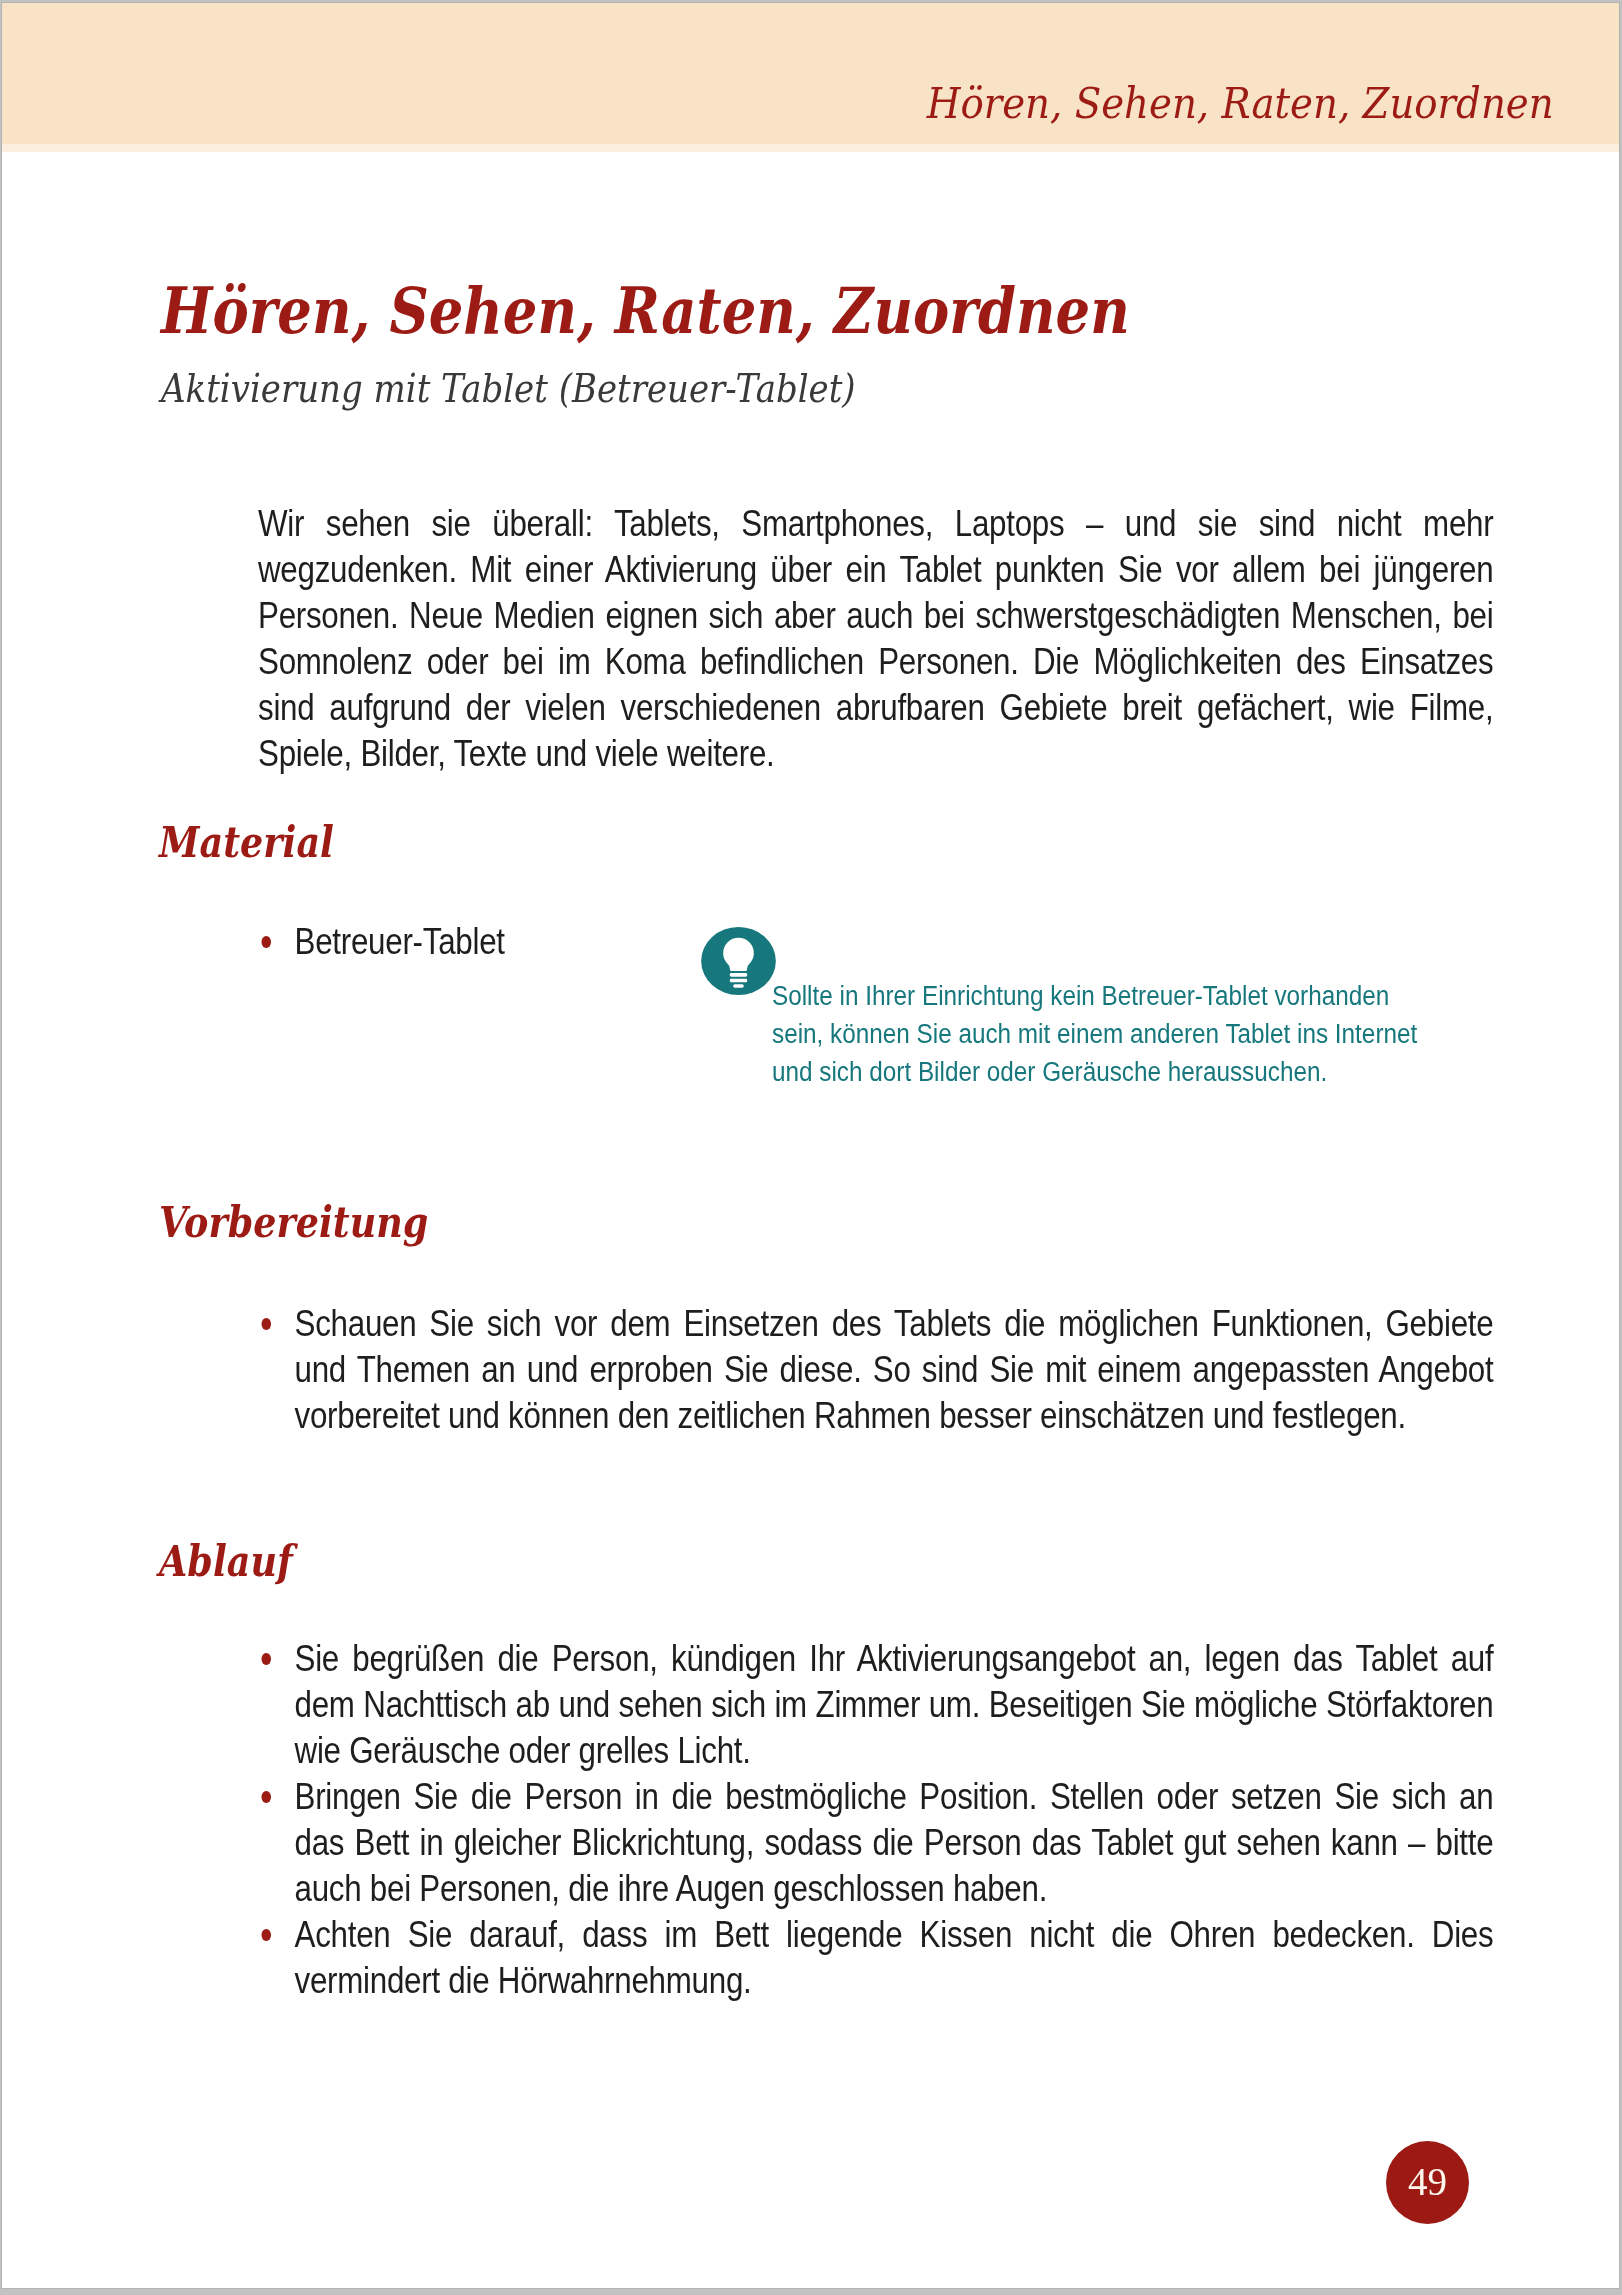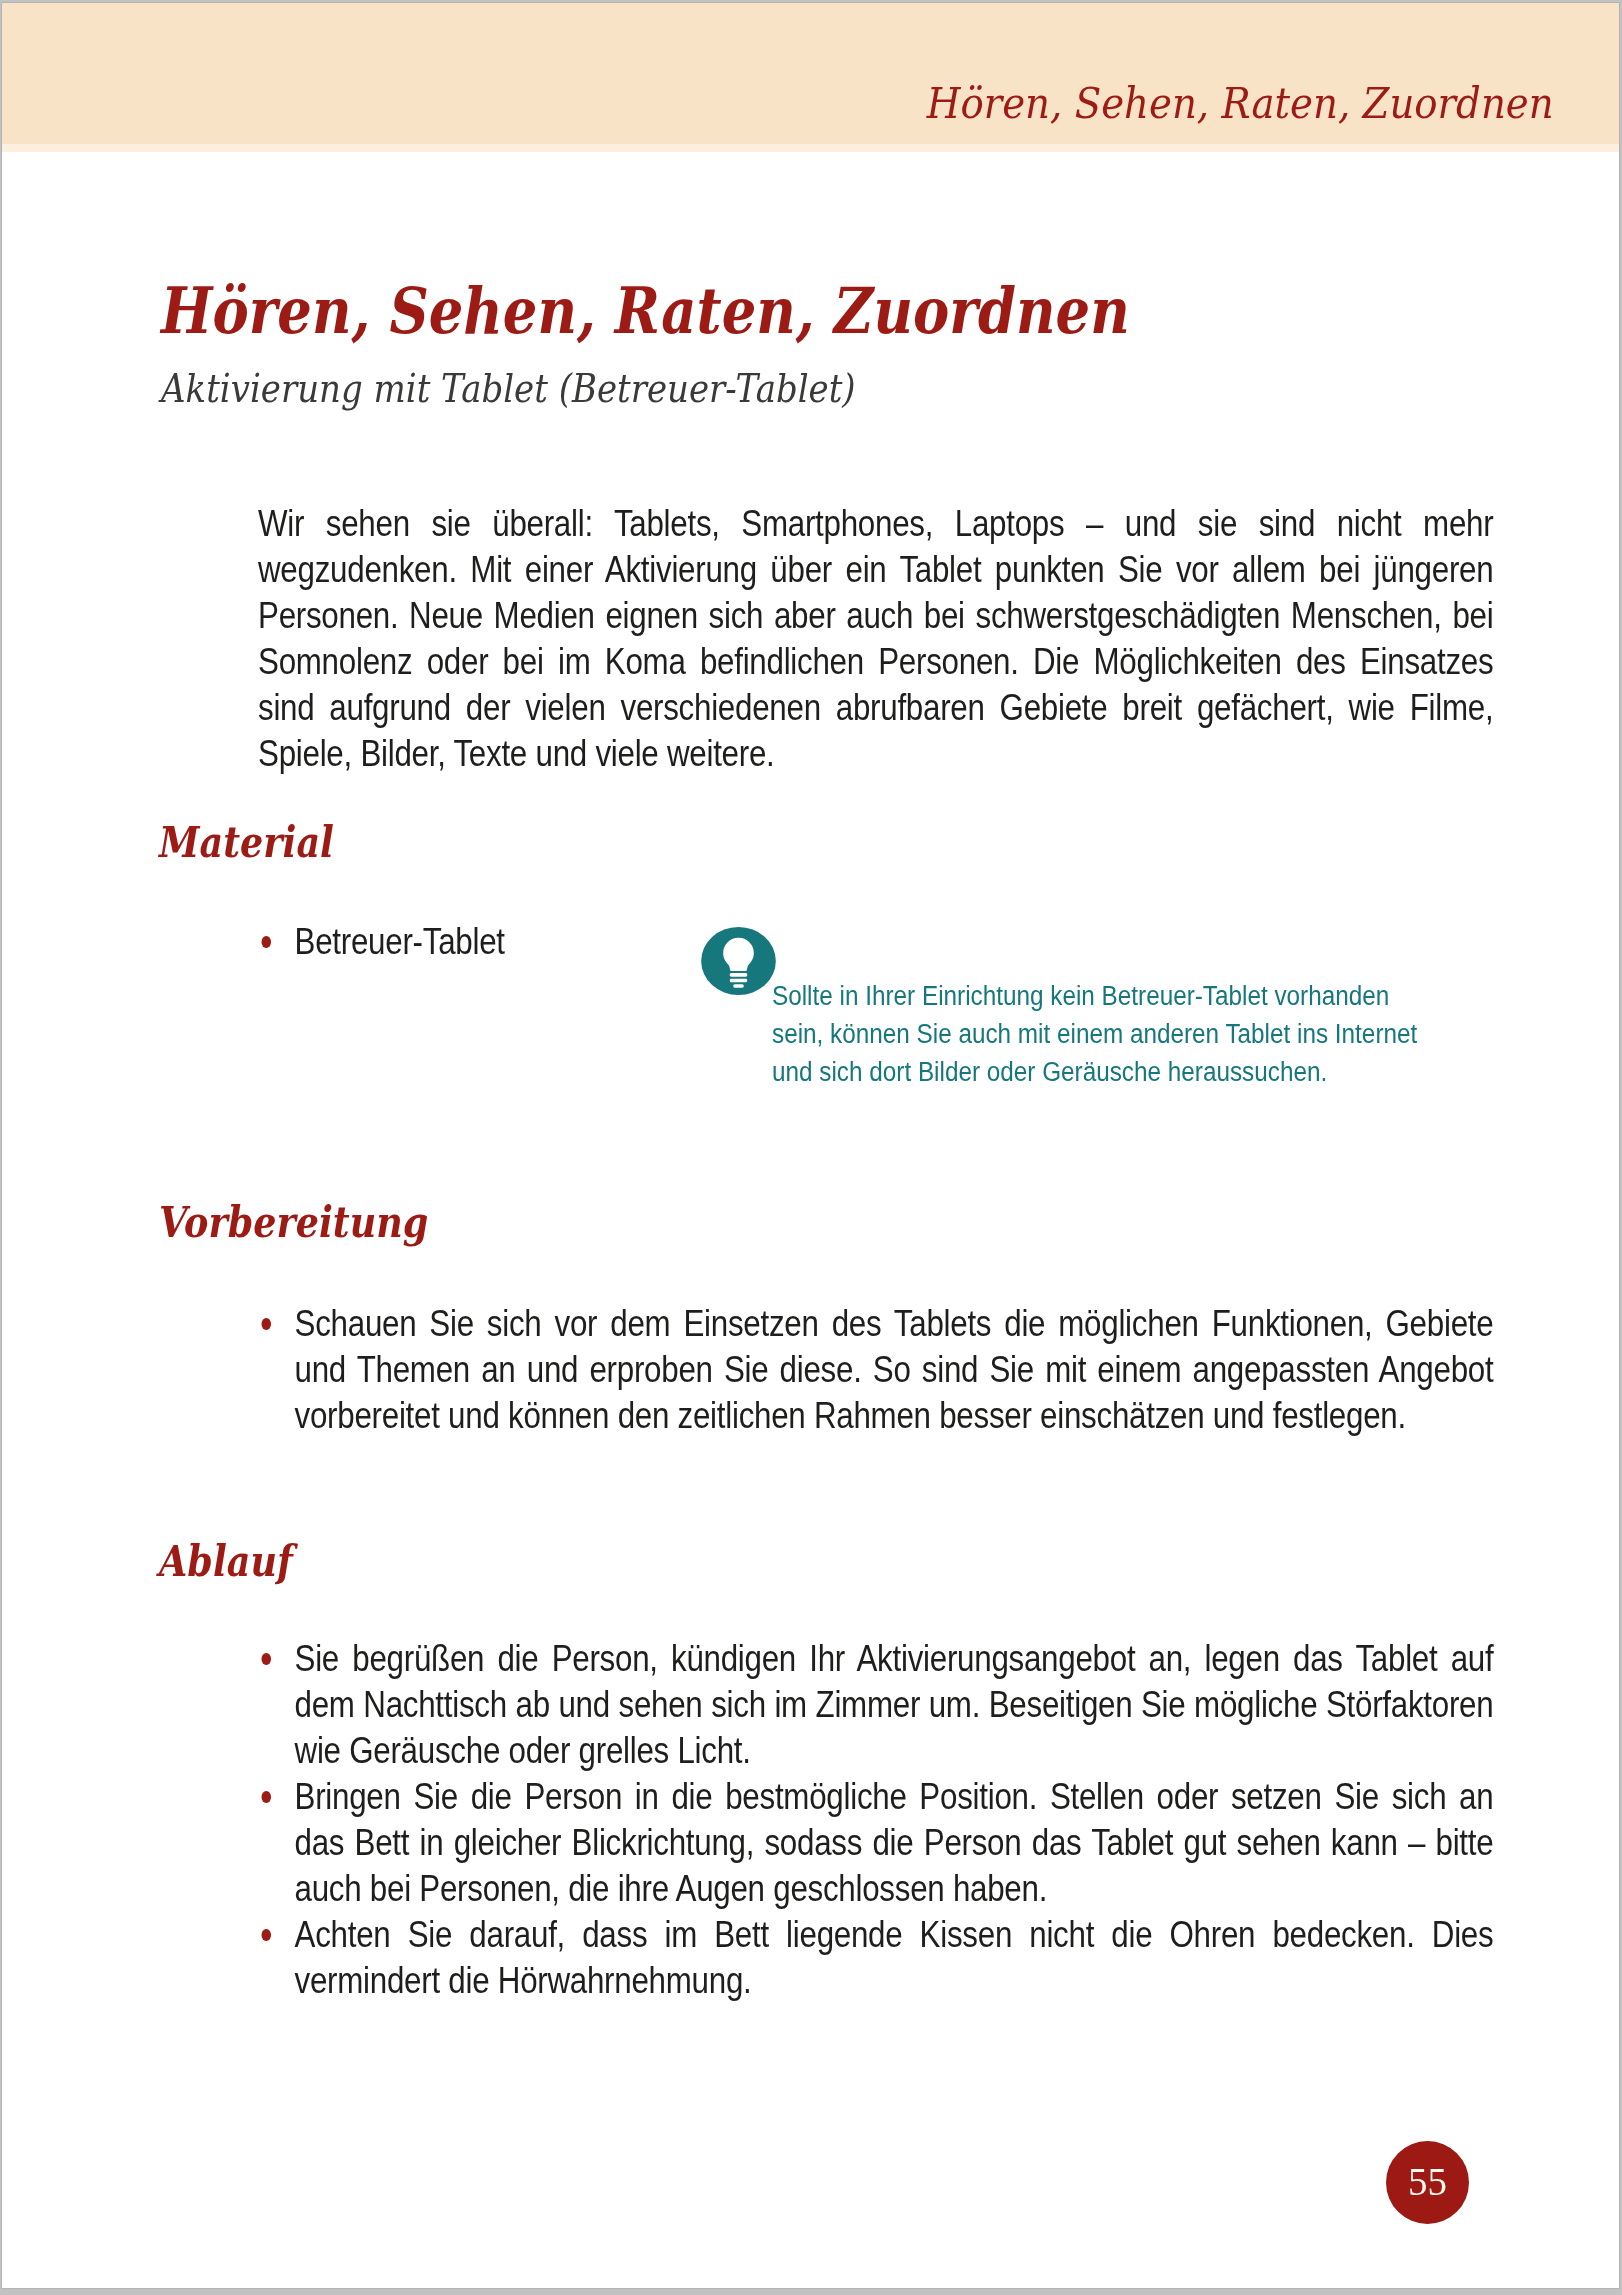--- a/index.html
+++ b/index.html
@@ -162,16 +162,16 @@
   </ul>
 
   <h3 class="section script s-ablauf">Ablauf</h3>
   <ul class="bullets cond bodytext b-ablauf">
     <li>Sie begrüßen die Person, kündigen Ihr Aktivierungsangebot an, legen das Tablet auf dem Nachttisch ab und sehen sich im Zimmer um. Beseitigen Sie mögliche Störfaktoren wie Geräusche oder grelles Licht.</li>
     <li>Bringen Sie die Person in die bestmögliche Position. Stellen oder setzen Sie sich an das Bett in gleicher Blickrichtung, sodass die Person das Tablet gut sehen kann –  bitte auch bei Personen, die ihre Augen geschlossen haben.</li>
     <li>Achten Sie darauf, dass im Bett liegende Kissen nicht die Ohren bedecken. Dies vermindert die Hörwahrnehmung.</li>
   </ul>
 
   <div class="page-num">
-    <span>55</span>
+    <span>49</span>
   </div>
 </div>
 
 
 </body></html>

